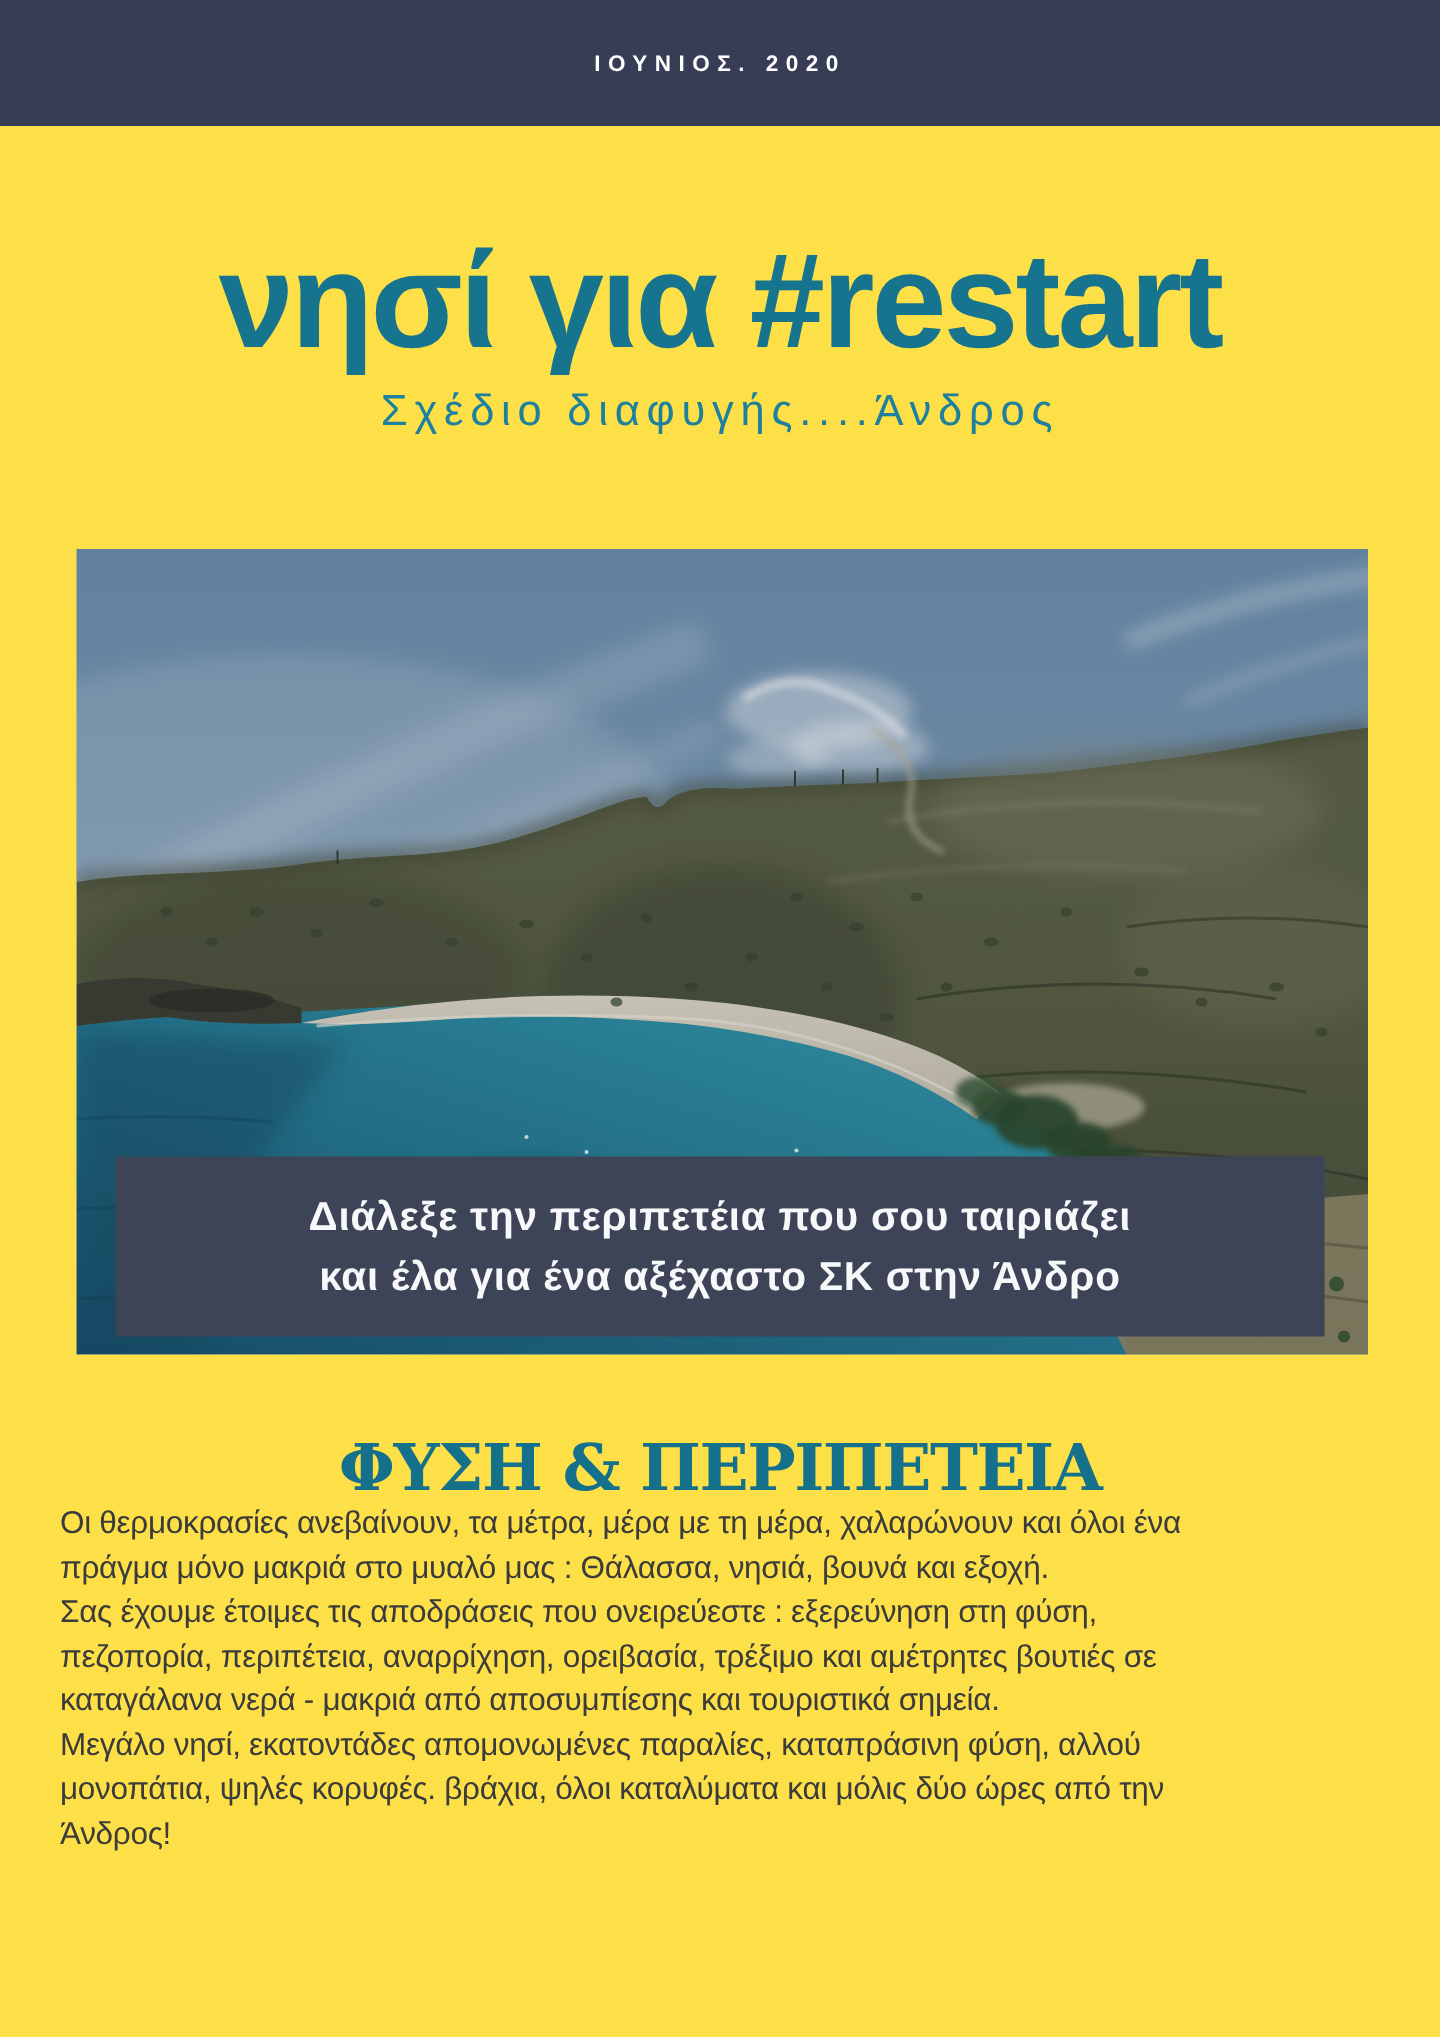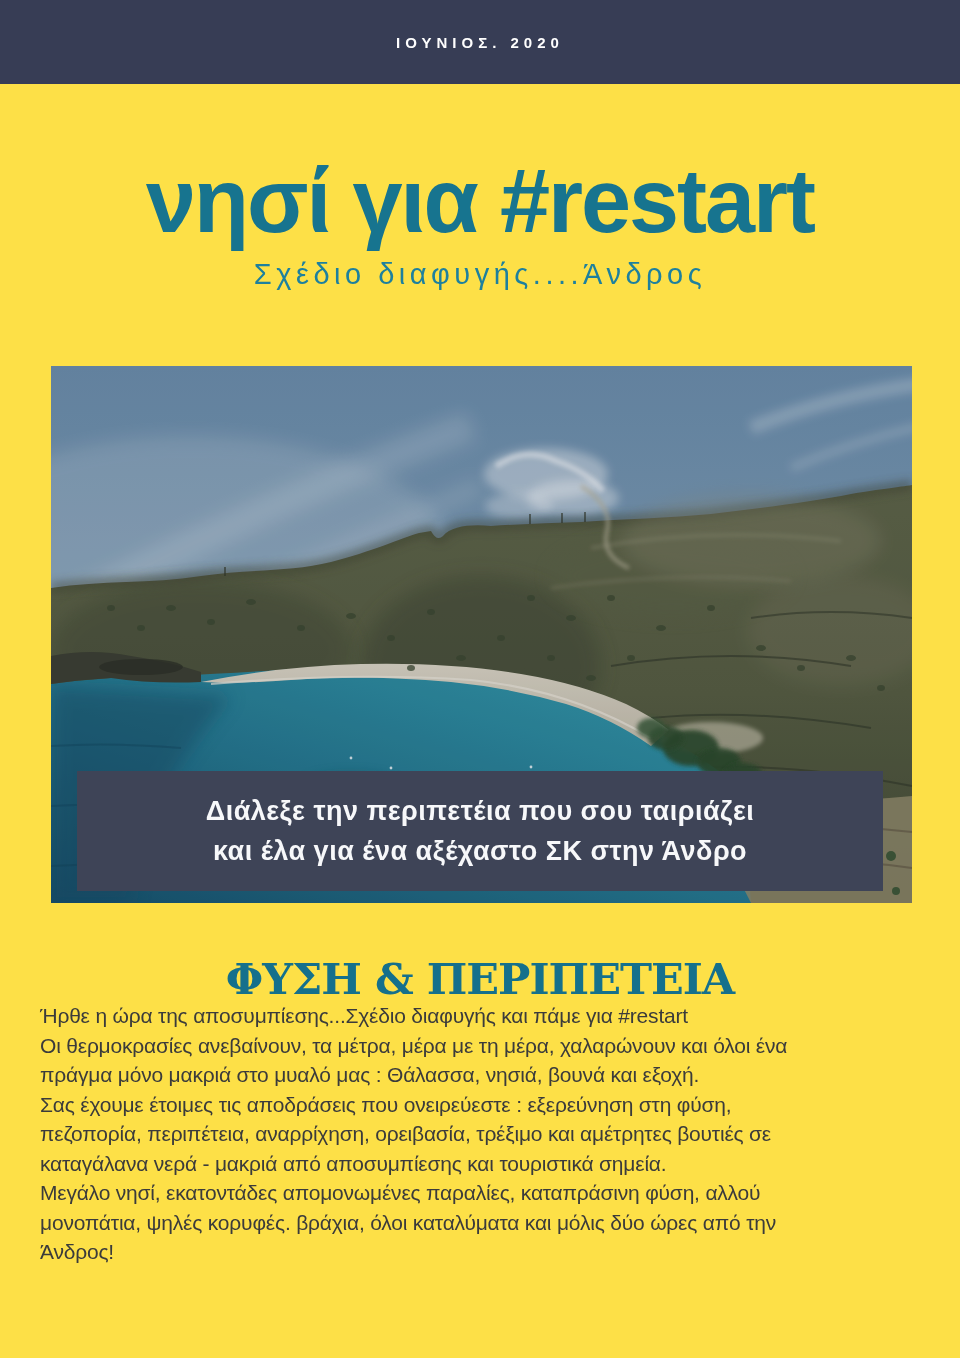--- a/index.html
+++ b/index.html
@@ -227,21 +227,20 @@
 
     <div class="caption-box">
       <div>Διάλεξε την περιπετέια που σου ταιριάζει</div>
       <div>και έλα για ένα αξέχαστο ΣΚ στην Άνδρο</div>
     </div>
   </div>
 
   <h2 class="section-heading">ΦΥΣΗ &amp; ΠΕΡΙΠΕΤΕΙΑ</h2>
 
   <div class="body-copy">
-    <div>Ήρθε η ώρα της αποσυμπίεσης...Σχέδιο διαφυγής και πάμε για #restart</div>
     <div>Οι θερμοκρασίες ανεβαίνουν, τα μέτρα, μέρα με τη μέρα, χαλαρώνουν και όλοι ένα</div>
     <div>πράγμα μόνο μακριά στο μυαλό μας : Θάλασσα, νησιά, βουνά και εξοχή.</div>
     <div>Σας έχουμε έτοιμες τις αποδράσεις που ονειρεύεστε : εξερεύνηση στη φύση,</div>
     <div>πεζοπορία, περιπέτεια, αναρρίχηση, ορειβασία, τρέξιμο και αμέτρητες βουτιές σε</div>
     <div>καταγάλανα νερά - μακριά από αποσυμπίεσης και τουριστικά σημεία.</div>
     <div>Μεγάλο νησί, εκατοντάδες απομονωμένες παραλίες, καταπράσινη φύση, αλλού</div>
     <div>μονοπάτια, ψηλές κορυφές. βράχια, όλοι καταλύματα και μόλις δύο ώρες από την</div>
     <div>Άνδρος!</div>
   </div>
 

